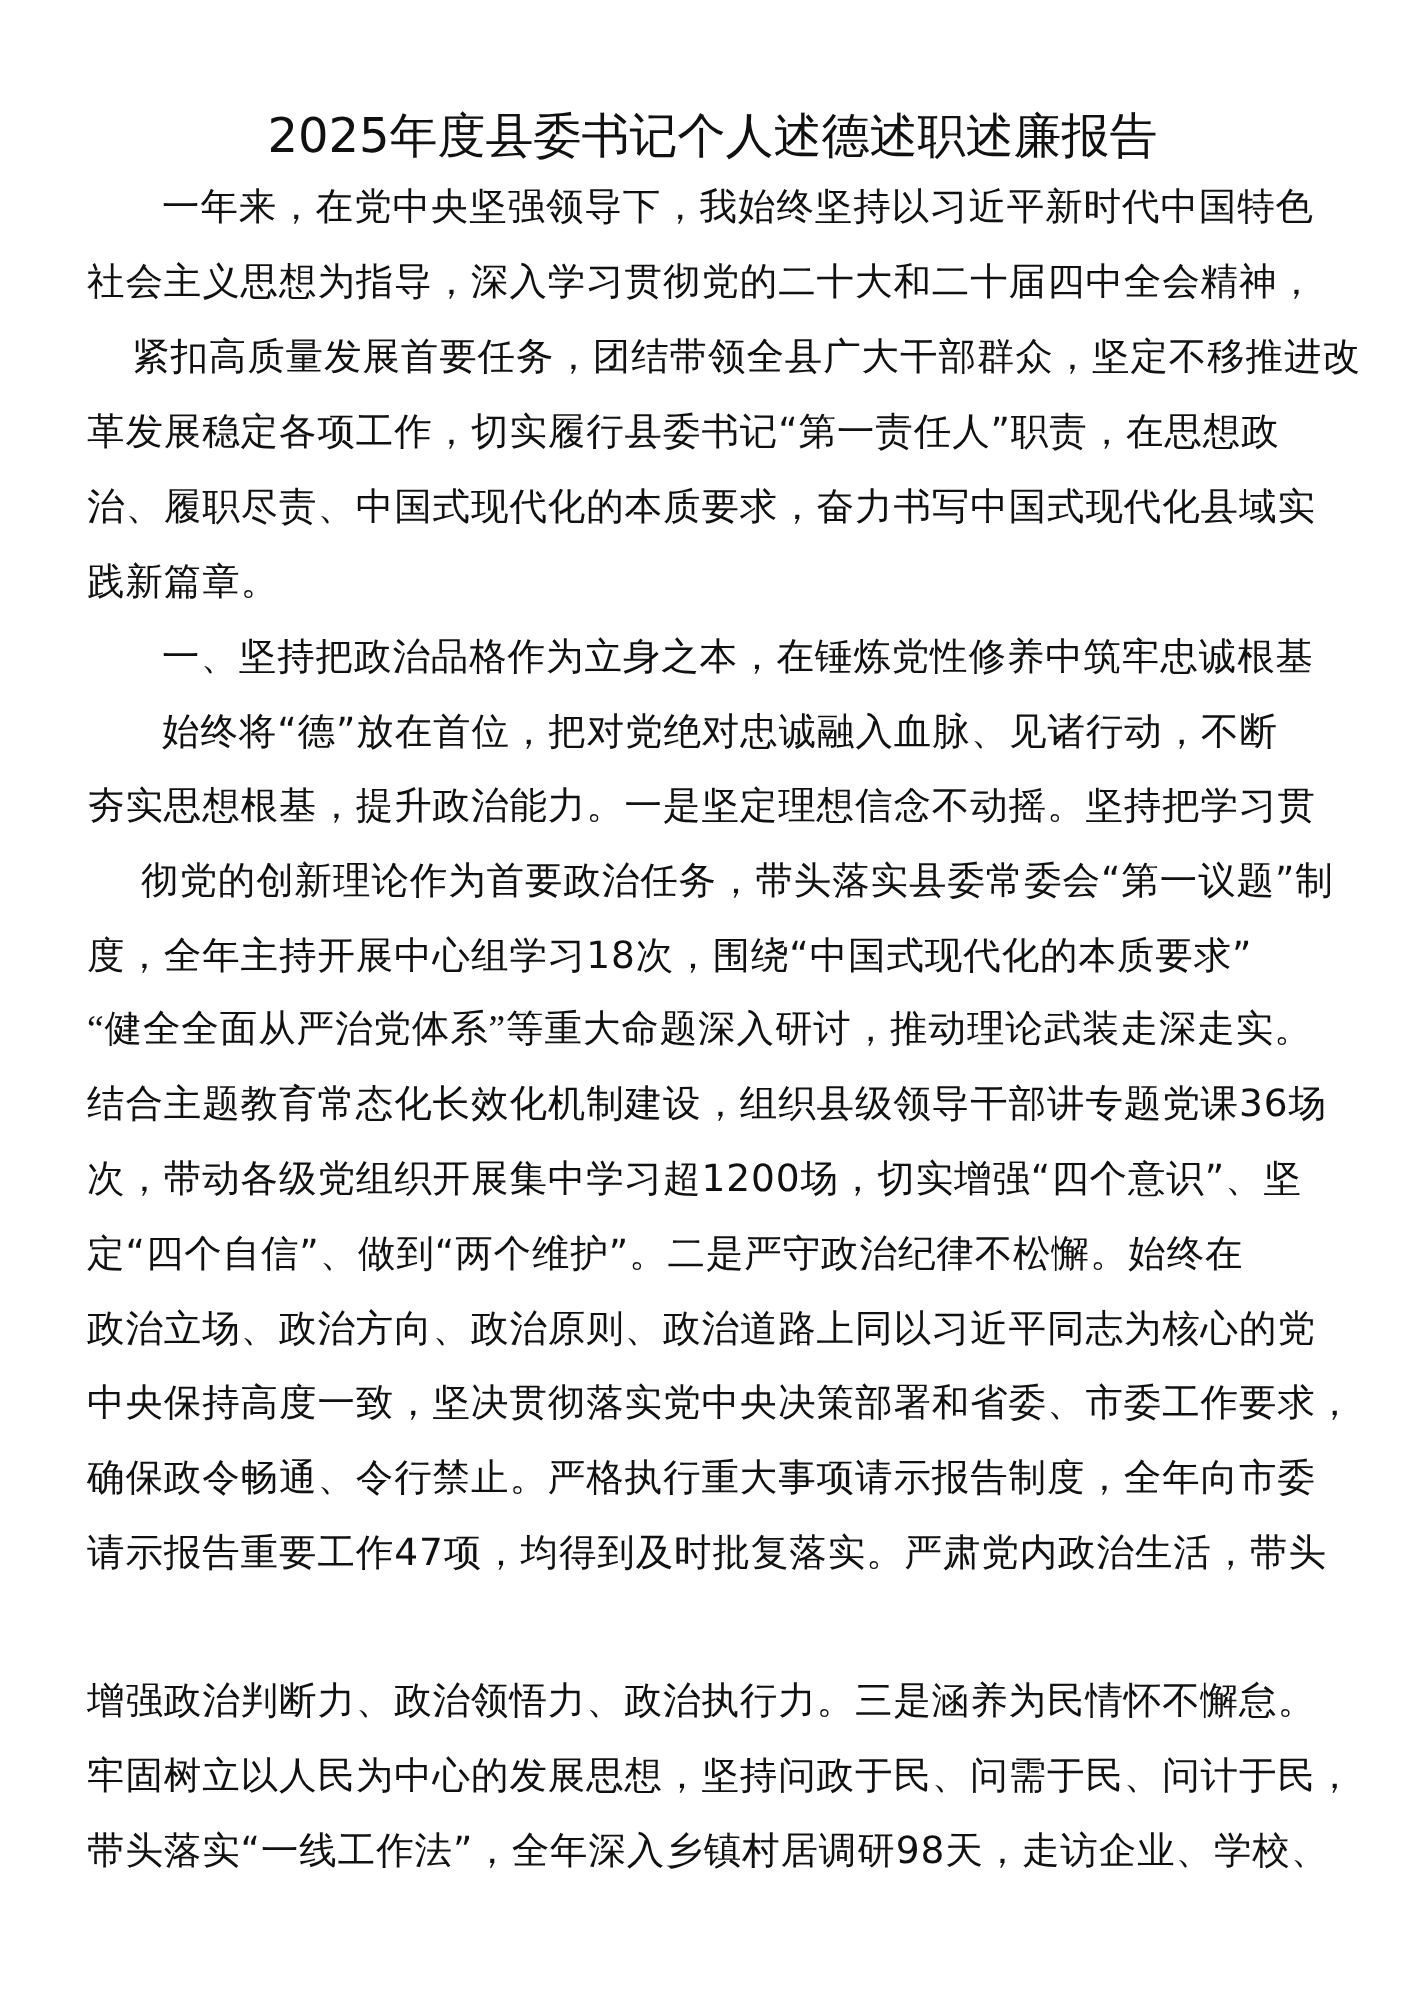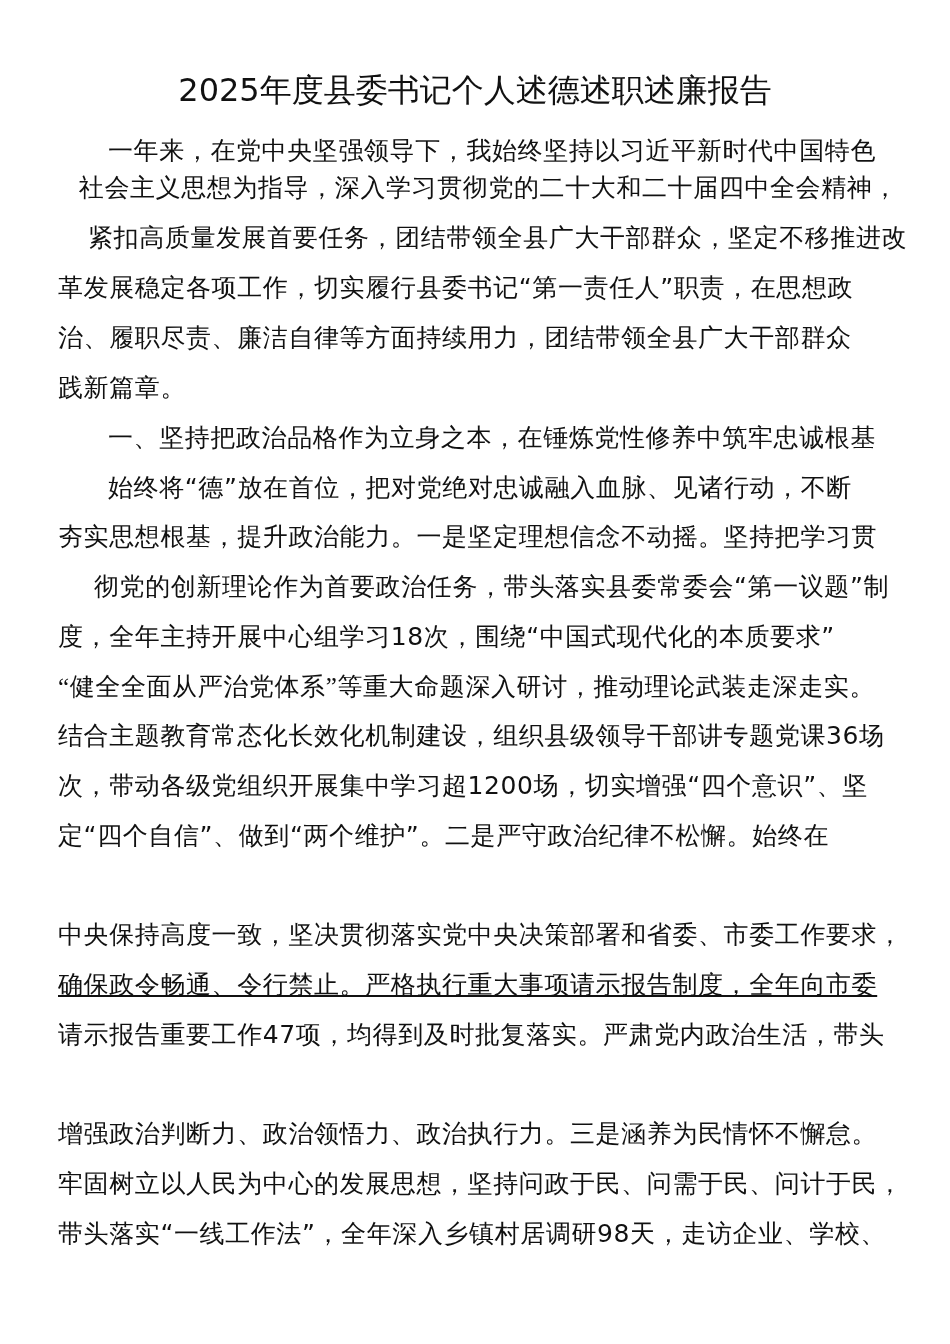--- a/index.html
+++ b/index.html
@@ -46,37 +46,38 @@
   .indent { left: 108px; }
   .heading { font-weight: normal; }
 </style>
 </head>
 <body>
 
 <div class="page">
 
   <div class="title" style="top:70px;">2025年度县委书记个人述德述职述廉报告</div>
 
-  <div class="line indent" style="top:134px;">一年来，在党中央坚强领导下，我始终坚持以习近平新时代中国特色</div>
-  <div class="line" style="top:171px;text-align:right;">社会主义思想为指导，深入学习贯彻党的二十大和二十届四中全会精神，</div>
+  <div class="line indent" style="top:121px;">一年来，在党中央坚强领导下，我始终坚持以习近平新时代中国特色</div>
+  <div class="line" style="top:171px;">社会主义思想为指导，深入学习贯彻党的二十大和二十届四中全会精神，</div>
   <div class="line" style="top:221px;margin-left:30px;">紧扣高质量发展首要任务，团结带领全县广大干部群众，坚定不移推进改</div>
   <div class="line" style="top:271px;">革发展稳定各项工作，切实履行县委书记“第一责任人”职责，在思想政</div>
-  <div class="line" style="top:321px;">治、履职尽责、廉洁自律等方面持续用力，团结带领全县广大干部群众</div>
+  <div class="line" style="top:321px;">治、履职尽责、中国式现代化的本质要求，奋力书写中国式现代化县域实</div>
   <div class="line indent heading" style="top:421px;">一、坚持把政治品格作为立身之本，在锤炼党性修养中筑牢忠诚根基</div>
 
   <div class="line" style="top:371px;">践新篇章。</div>
 
   <div class="line indent" style="top:471px;">始终将“德”放在首位，把对党绝对忠诚融入血脉、见诸行动，不断</div>
   <div class="line" style="top:520px;">夯实思想根基，提升政治能力。一是坚定理想信念不动摇。坚持把学习贯</div>
   <div class="line" style="top:570px;margin-left:36px;">彻党的创新理论作为首要政治任务，带头落实县委常委会“第一议题”制</div>
   <div class="line" style="top:620px;">度，全年主持开展中心组学习18次，围绕“中国式现代化的本质要求”</div>
   <div class="line" style="top:670px;font-family:Liberation Serif, serif;">“健全全面从严治党体系”等重大命题深入研讨，推动理论武装走深走实。</div>
   <div class="line" style="top:719px;">结合主题教育常态化长效化机制建设，组织县级领导干部讲专题党课36场</div>
   <div class="line" style="top:769px;">次，带动各级党组织开展集中学习超1200场，切实增强“四个意识”、坚</div>
   <div class="line" style="top:819px;">定“四个自信”、做到“两个维护”。二是严守政治纪律不松懈。始终在</div>
+  <div class="line" style="top:869px;">政治立场、政治方向、政治原则、政治道路上同以习近平同志为核心的党</div>
   <div class="line" style="top:918px;">中央保持高度一致，坚决贯彻落实党中央决策部署和省委、市委工作要求，</div>
-  <div class="line" style="top:968px;text-decoration:underline;">确保政令畅通、令行禁止。严格执行重大事项请示报告制度，全年向市委</div>
+  <div class="line" style="top:968px;">确保政令畅通、令行禁止。严格执行重大事项请示报告制度，全年向市委</div>
   <div class="line" style="top:1018px;">请示报告重要工作47项，均得到及时批复落实。严肃党内政治生活，带头</div>
   <div class="line" style="top:1117px;">增强政治判断力、政治领悟力、政治执行力。三是涵养为民情怀不懈怠。</div>
   <div class="line" style="top:1167px;">牢固树立以人民为中心的发展思想，坚持问政于民、问需于民、问计于民，</div>
   <div class="line" style="top:1217px;">带头落实“一线工作法”，全年深入乡镇村居调研98天，走访企业、学校、</div>
 
 </div>
 
 </body></html>

